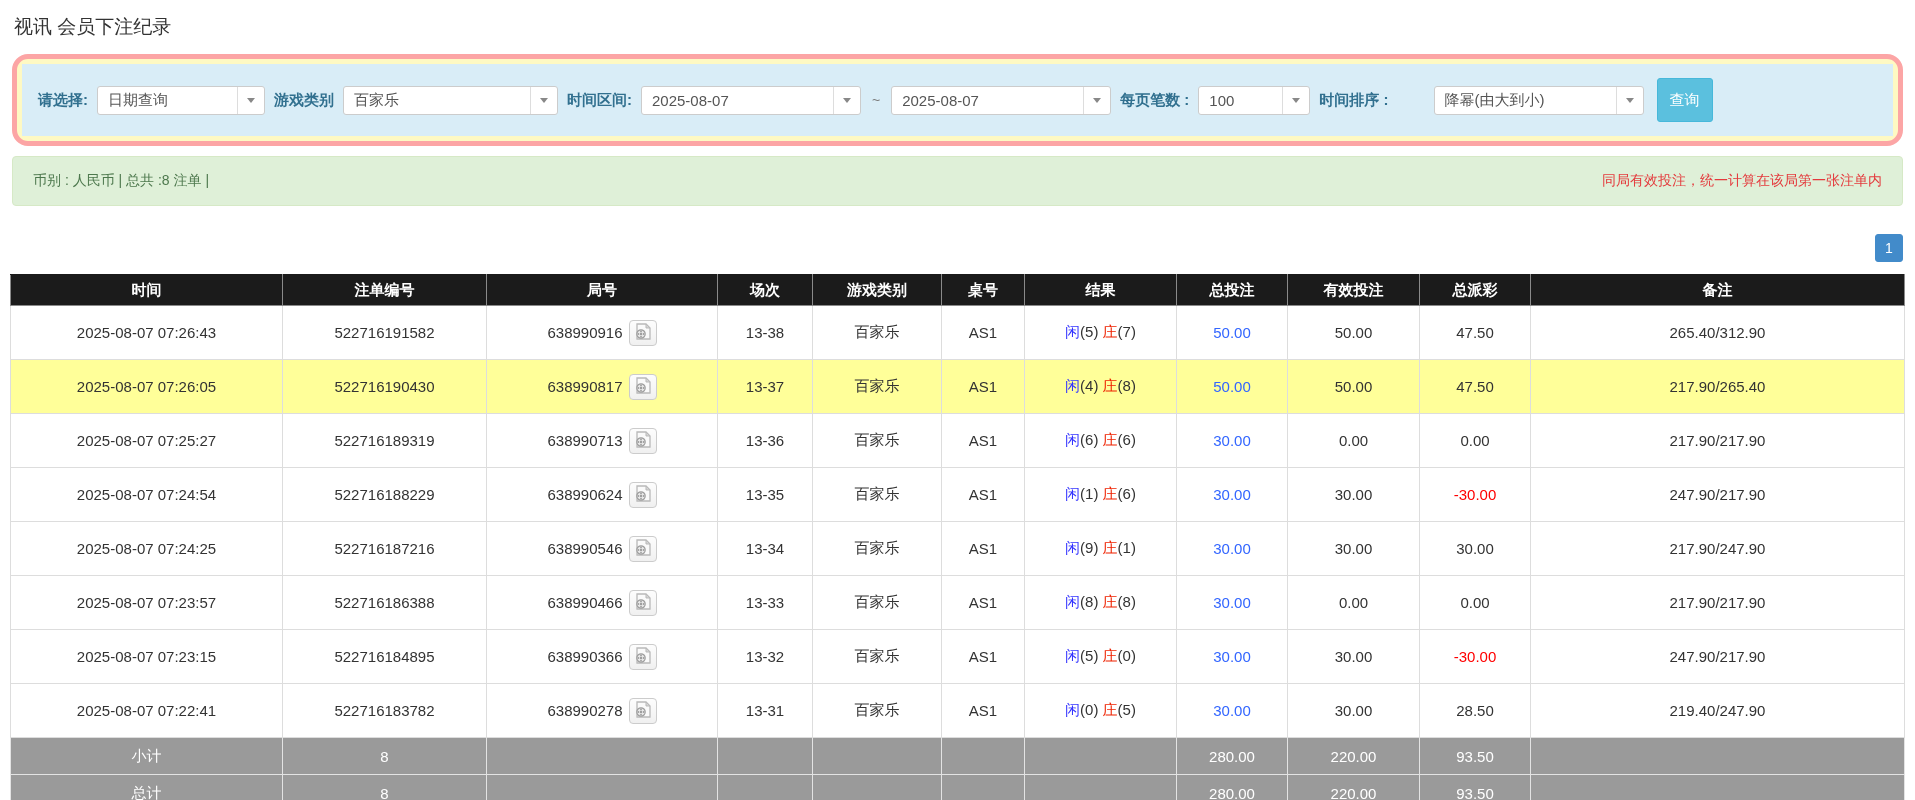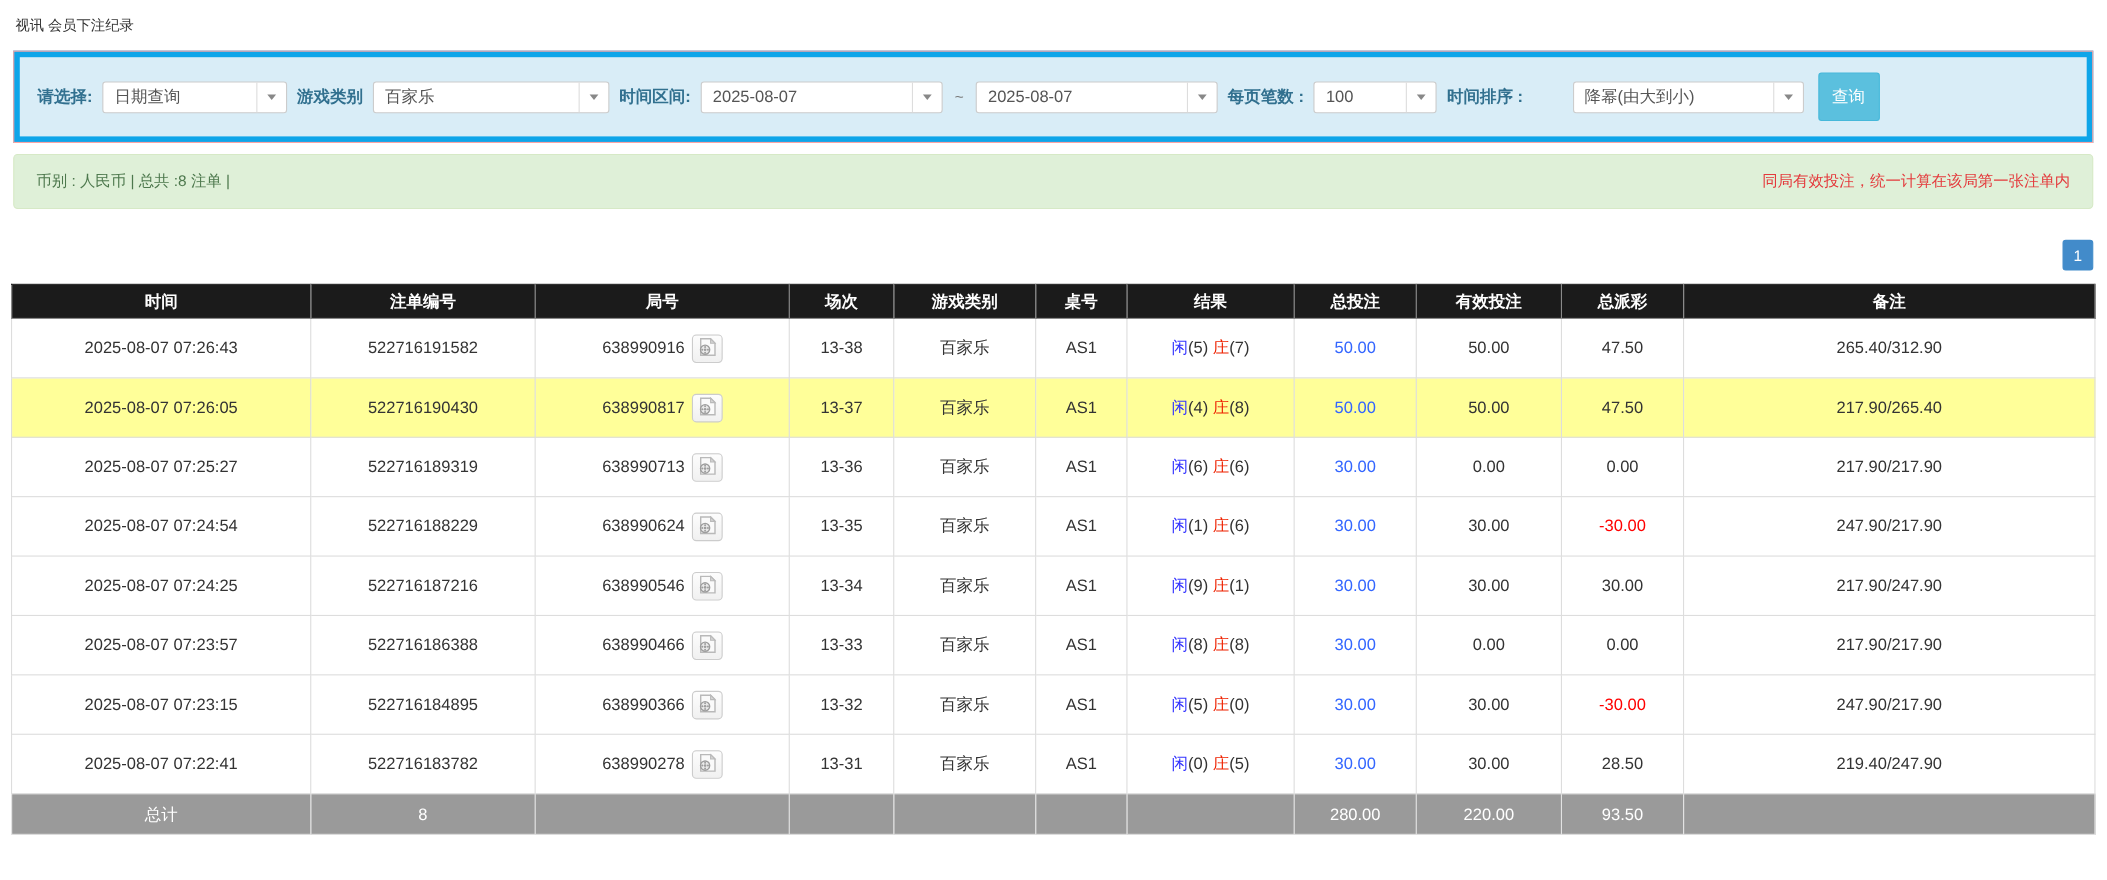--- a/index.html
+++ b/index.html
@@ -1,23 +1,23 @@
 <!DOCTYPE html>
 <html><head>
 <meta charset="utf-8">
 <style>
   * { box-sizing: border-box; margin: 0; padding: 0; }
   html,body { width: 1915px; height: 800px; overflow: hidden; background: #fff;
     font-family: "Liberation Sans", "DejaVu Sans", sans-serif; color: #333; }
   .wrap { padding: 12px 10px 0 10px; }
 
-  .page-title { font-size: 13px; color: #333; margin: 2px 0 14px 4px; font-weight: normal; }
+  .page-title { font-size: 19px; color: #333; margin: 2px 0 14px 4px; font-weight: normal; }
 
   
-  .filter-panel { border: 1px solid #fca5a5; border-radius: 0; background: #0ea5e9; padding: 5px; margin: 0 2px 10px 2px; }
+  .filter-panel { border: 5px solid #fca5a5; border-radius: 16px; background: #fef9c3; padding: 5px; margin: 0 2px 10px 2px; }
   .filter-bar { background: #d9edf7; padding: 14px 16px; display: flex; align-items: center; gap: 9px; }
   .f-label { font-size: 15px; font-weight: bold; color: #31708f; white-space: nowrap; }
   .sep { color: #7a7a7a; font-size: 14px; padding: 0 2px; }
   .select { background: #fff; border: 1px solid #ccc; border-radius: 3px; height: 29px;
     display: inline-flex; align-items: stretch; cursor: pointer; }
   .select .value { font-size: 15px; color: #555; padding: 0 10px; display: flex; align-items: center; flex: 1; white-space: nowrap; overflow: hidden; }
   .select .caret-box { width: 27px; border-left: 1px solid #ddd; display: flex; align-items: center; justify-content: center; }
   .select .caret { width: 0; height: 0; border-left: 4px solid transparent; border-right: 4px solid transparent; border-top: 5px solid #888; }
   .w-type { width: 168px; } .w-game { width: 215px; } .w-date { width: 220px; }
   .w-size { width: 112px; } .w-sort { width: 210px; margin-left: 36px; }
@@ -362,20 +362,33 @@
       <span class="result-banker">庄</span><span>(5)</span>
     </td>
     <td class="link-blue">30.00</td>
     <td>30.00</td>
     <td class="payout">28.50</td>
     <td>219.40/247.90</td>
   </tr>
       </tbody>
     <tfoot>
       <tr>
+        <td>小计</td>
+        <td>8</td>
+        <td></td>
+          <td></td>
+          <td></td>
+        <td></td>
+          <td></td>
+        <td>280.00</td>
+        <td>220.00</td>
+        <td>93.50</td>
+        <td></td>
+      </tr>
+      <tr>
         <td>总计</td>
         <td>8</td>
         <td></td>
           <td></td>
           <td></td>
         <td></td>
           <td></td>
         <td>280.00</td>
         <td>220.00</td>
         <td>93.50</td>

